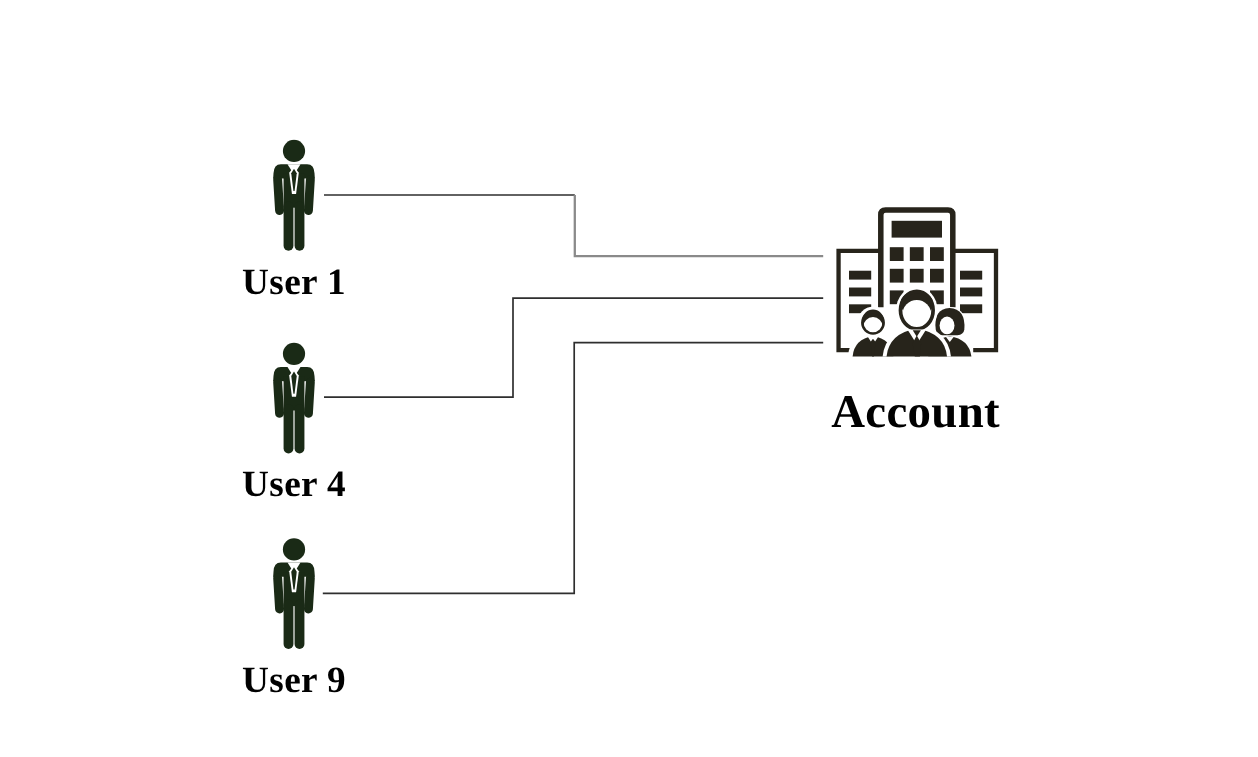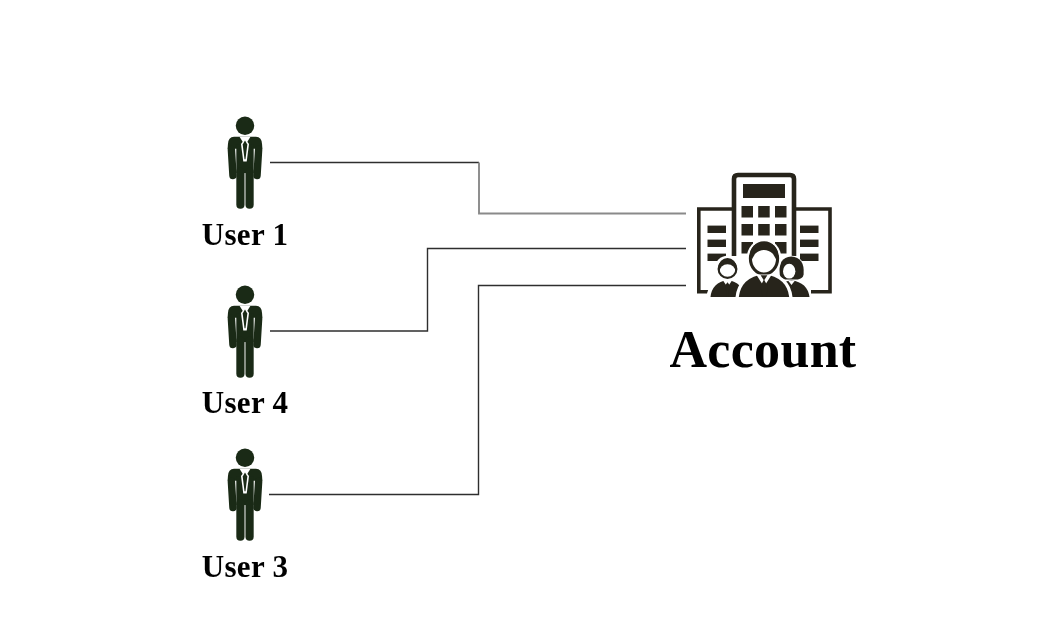--- a/index.html
+++ b/index.html
@@ -41,21 +41,21 @@
     line-height: 1;
     white-space: nowrap;
     letter-spacing: 0.3px;
   }
   .user-label {
     width: 150px;
     font-size: 31px;
   }
   .account-label {
     width: 280px;
-    font-size: 52px;
+    font-size: 39px;
   }
   .person-svg, .account-svg {
     display: block;
   }
 </style>
 </head>
 <body>
 
 <div class="canvas">
 
@@ -95,21 +95,21 @@
         <use href="#person-icon" xlink:href="#person-icon"></use>
       </svg>
   </div>
   <div class="node-label user-label" style="left:170px; top:387px;">User 4</div>
 
   <div class="node" style="left:224px; top:448px;">
     <svg class="person-svg" width="42" height="96" viewBox="0 0 44 100">
         <use href="#person-icon" xlink:href="#person-icon"></use>
       </svg>
   </div>
-  <div class="node-label user-label" style="left:170px; top:551px;">User 3</div>
+  <div class="node-label user-label" style="left:170px; top:551px;">User 9</div>
 
   <div class="node" style="left:693px; top:166px;">
     <svg class="account-svg" width="140" height="136" viewBox="0 0 140 136">
 
       <path d="M41 90 V13 Q41 9 45 9 H97 Q101 9 101 13 V90" fill="none" stroke="var(--account-icon)" stroke-width="4.6"></path>
       <rect x="50" y="18" width="42" height="14" fill="var(--account-icon)"></rect>
       <g fill="var(--account-icon)">
         <rect x="48.5" y="40" width="11.5" height="11.5"></rect>
         <rect x="65.2" y="40" width="11.5" height="11.5"></rect>
         <rect x="82" y="40" width="11.5" height="11.5"></rect>

